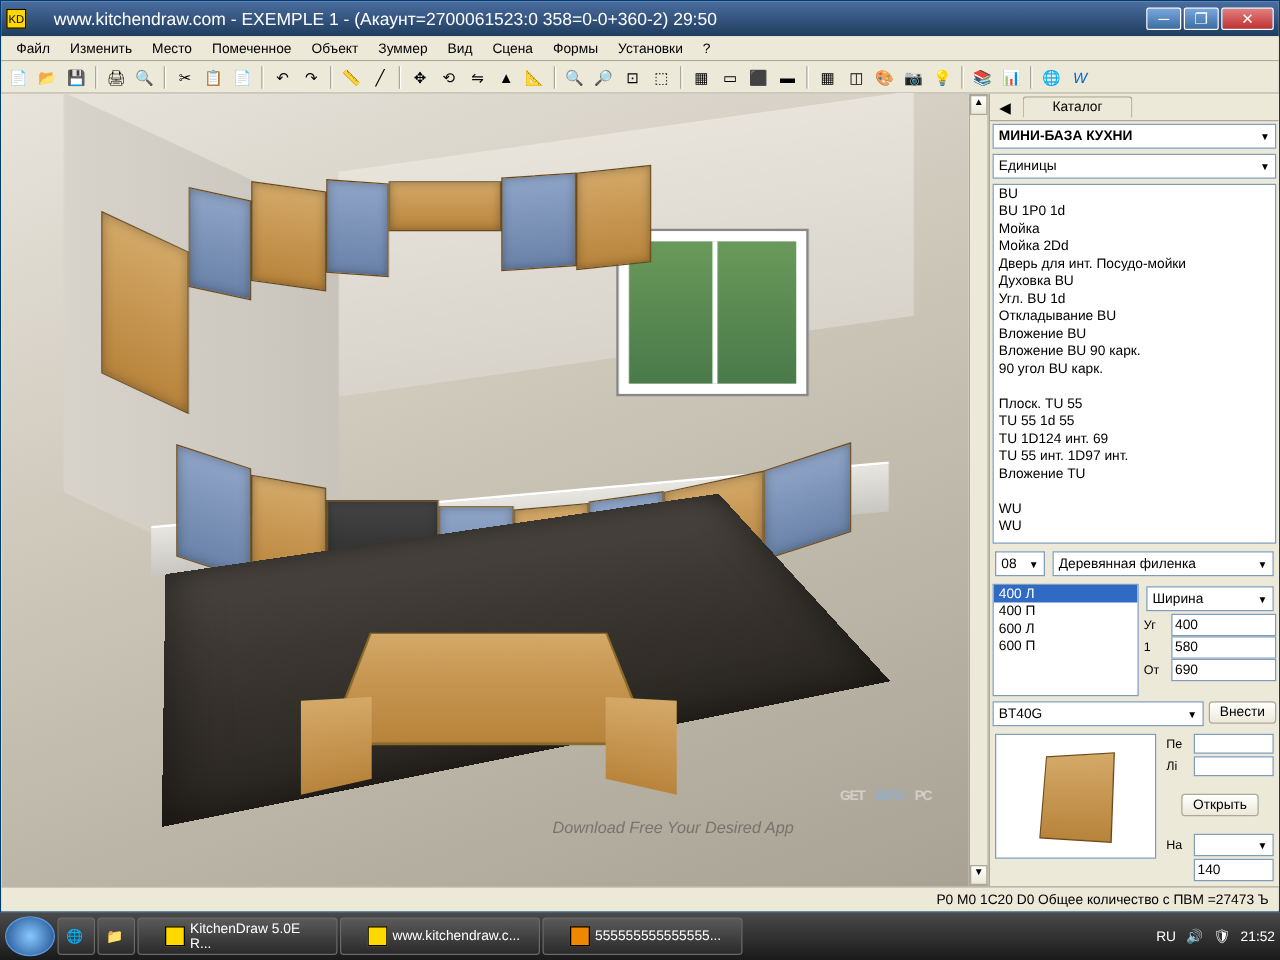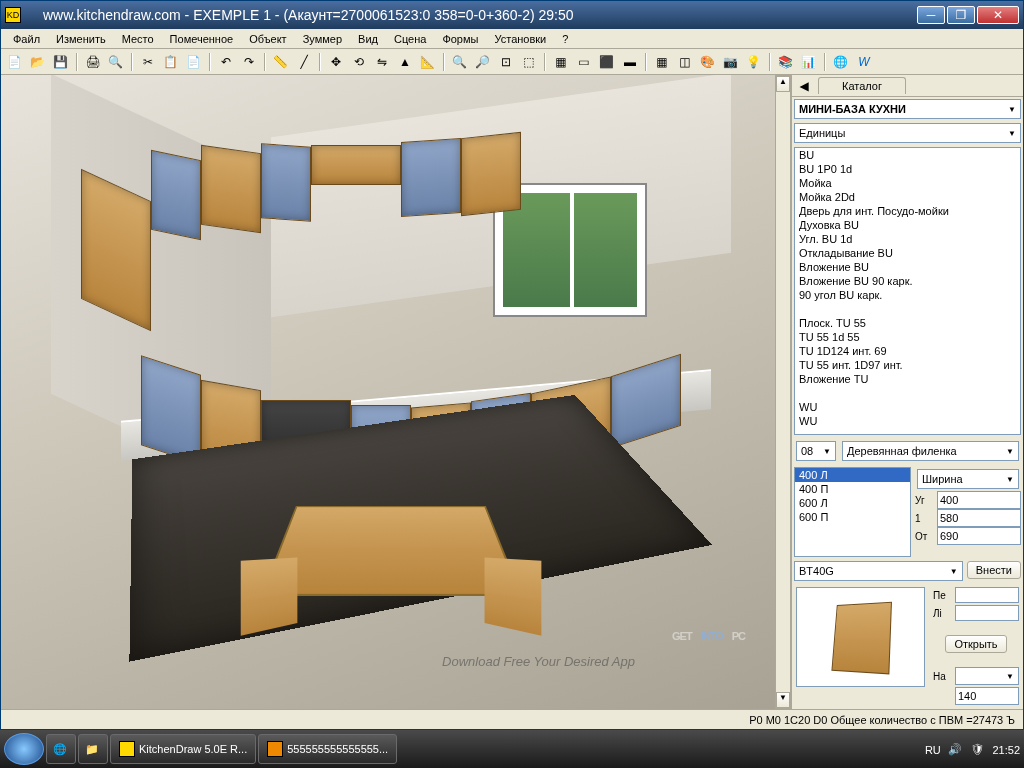--- a/index.html
+++ b/index.html
@@ -42,21 +42,21 @@
 .listbox .item.sel{background:#316ac5;color:#fff}
 .prop-row{display:flex;align-items:center;gap:2px}
 .prop-row label{width:20px;font-size:10px}
 .prop-row input{flex:1;width:40px;height:18px;border:1px solid #7f9db9;padding:0 2px;font-size:11px}
 .btn{height:18px;background:linear-gradient(#fff,#ece9d8);border:1px solid #aca899;border-radius:3px;padding:0 8px;cursor:pointer;margin:2px}
 .preview{height:100px;background:#fff;border:1px solid #7f9db9;margin:2px;display:flex;align-items:center;justify-content:center}
 .preview .cab3d{width:60px;height:70px;background:linear-gradient(#d4a968,#b8843c);border:1px solid #6a4a1a;transform:perspective(200px) rotateY(-20deg) rotateX(10deg)}
 .statusbar{height:20px;background:#ece9d8;border-top:1px solid #aca899;display:flex;align-items:center;padding:0 8px;font-size:10px;justify-content:flex-end}
 .taskbar{height:38px;background:linear-gradient(#4a4a4a,#1a1a1a);display:flex;align-items:center;padding:0 4px;gap:2px}
 .start{width:40px;height:32px;background:radial-gradient(circle,#88c8ff,#1a4a8a);border-radius:50%;border:1px solid #5a9ae0;cursor:pointer}
-.taskbtn{height:30px;padding:0 8px;background:linear-gradient(#5a5a5a,#2a2a2a);border:1px solid #6a6a6a;border-radius:3px;color:#fff;display:flex;align-items:center;gap:4px;cursor:pointer;font-size:11px;max-width:160px;overflow:hidden}
+.taskbtn{height:30px;padding:0 21px;background:linear-gradient(#5a5a5a,#2a2a2a);border:1px solid #6a6a6a;border-radius:3px;color:#fff;display:flex;align-items:center;gap:4px;cursor:pointer;font-size:11px;max-width:160px;overflow:hidden}
 .taskbtn .ico{width:16px;height:16px;background:#ffd800;border:1px solid #000;flex-shrink:0}
 .tray{margin-left:auto;color:#fff;display:flex;align-items:flex-end;gap:8px;font-size:11px}
 .watermark{position:absolute;right:30px;bottom:60px;font-size:36px;font-weight:bold;color:rgba(255,255,255,.45);letter-spacing:-1px;pointer-events:none}
 .watermark .into{color:rgba(120,180,255,.5)}
 .dl-text{position:absolute;right:140px;bottom:40px;font-size:13px;color:rgba(60,60,60,.5);font-style:italic}
 .scroller{width:16px;background:#ece9d8;border:1px solid #aca899;display:flex;flex-direction:column}
 .scroller .sb{height:16px;background:linear-gradient(#fff,#ece9d8);border:1px solid #aca899;cursor:pointer;font-size:8px;text-align:center}
 .bottom-panel{display:flex;margin:2px;gap:4px}
 </style>
 </head>
@@ -287,20 +287,24 @@
 
 <div class="taskbar">
   <div class="start"></div>
   <div class="taskbtn" style="width:30px;padding:0 6px">🌐</div>
   <div class="taskbtn" style="width:30px;padding:0 6px">📁</div>
   <div class="taskbtn">
       <div class="ico"></div>
       <span>KitchenDraw 5.0E R...</span>
     </div>
   <div class="taskbtn">
+      <div class="ico"></div>
+      <span>www.kitchendraw.c...</span>
+    </div>
+  <div class="taskbtn">
       <div class="ico" style="background:#e80"></div>
       <span>555555555555555...</span>
     </div>
   <div class="tray">
     <span>RU</span>
     <span>🔊</span>
     <span>🛡</span>
     <span>21:52</span>
   </div>
 </div>

